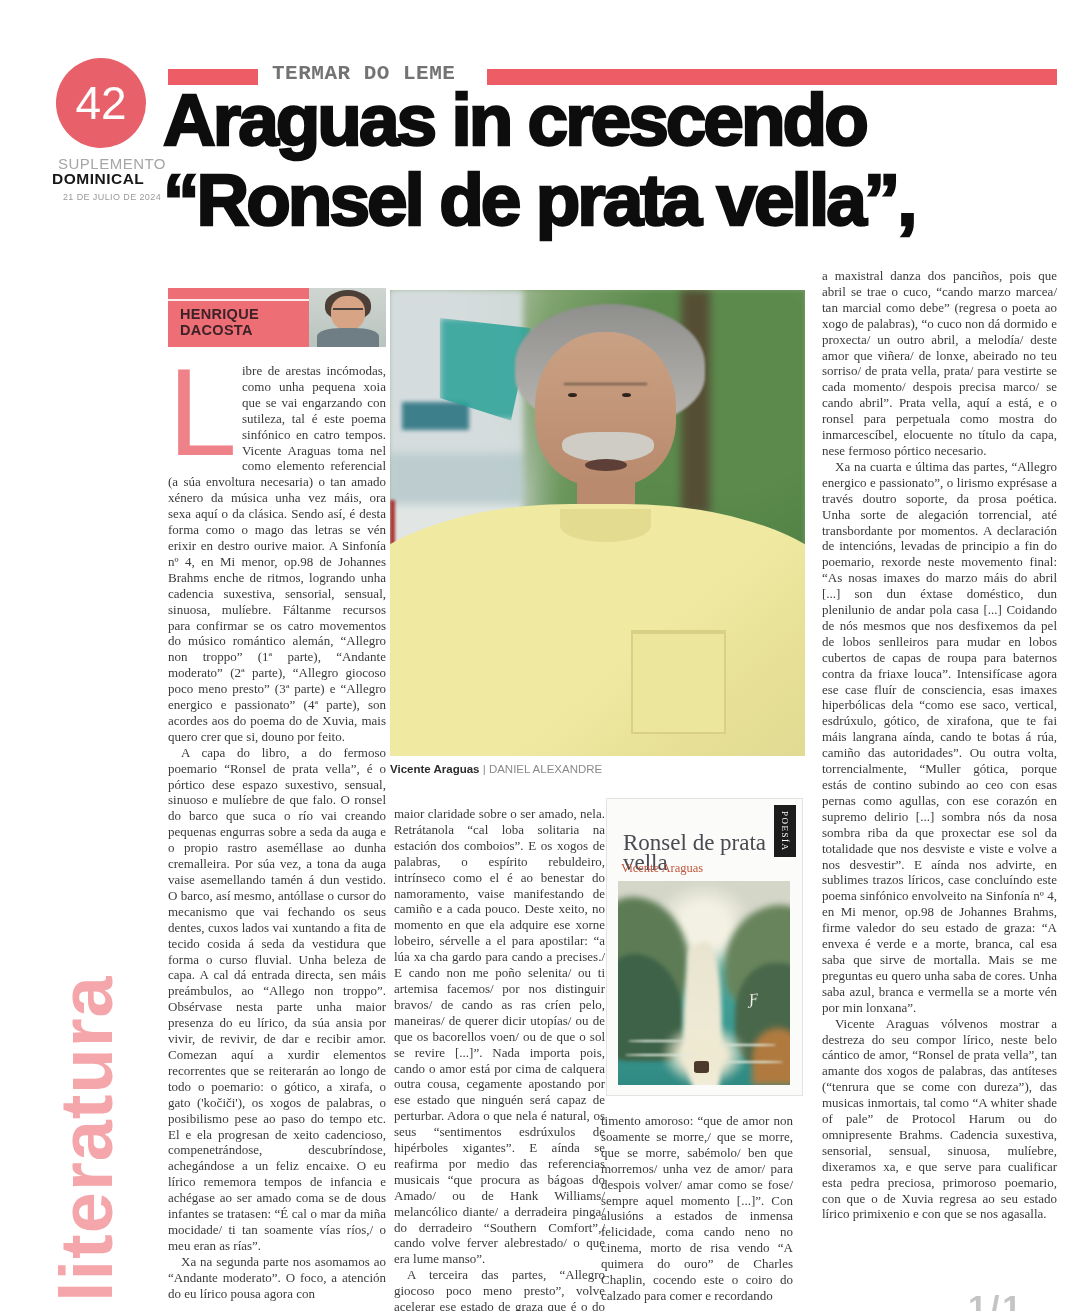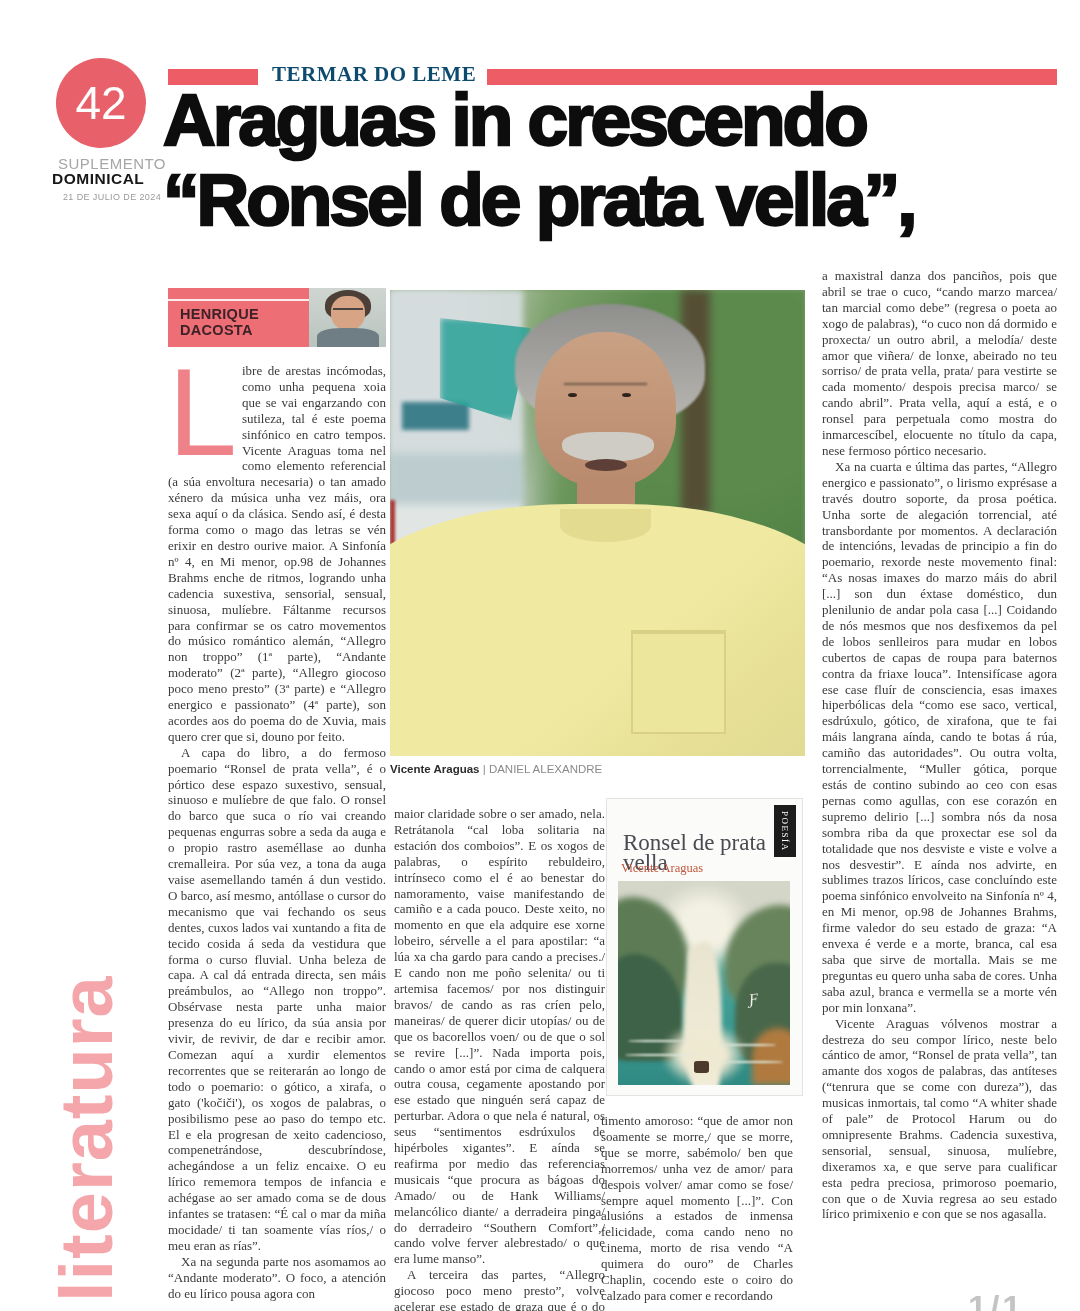--- a/index.html
+++ b/index.html
@@ -20,22 +20,22 @@
 
   
   #vertical-section{left:44px;top:1302px;width:400px;transform:rotate(-90deg);transform-origin:left top;
          font-family:"Liberation Sans",sans-serif;font-weight:bold;font-size:74px;color:#f4a6aa;
          letter-spacing:1px;}
 
   
   .kbar{top:69px;height:16px;background:#ee5d66;}
   #kbar-left{left:168px;width:90px;}
   #kbar-right{left:487px;width:570px;}
-  #kicker-label{left:272px;top:62px;font-family:Liberation Serif, serif;font-weight:bold;
-         font-size:21px;color:#0c4a6e;letter-spacing:.5px;}
+  #kicker-label{left:272px;top:62px;font-family:Liberation Mono, monospace;font-weight:bold;
+         font-size:21px;color:#737373;letter-spacing:.5px;}
   #headline{left:163px;top:80px;width:900px;font-family:"Liberation Sans",sans-serif;
          font-weight:bold;font-size:73px;line-height:80px;letter-spacing:-3px;color:#0d0d0d;
          -webkit-text-stroke:2.4px #0d0d0d;}
 
   
   #author-box{left:168px;top:288px;width:144px;height:59px;background:#ee6e76;}
   #author-box .strip{position:absolute;left:0;top:11px;width:100%;height:2px;background:#fdecec;}
   #author-name{position:absolute;left:12px;top:18px;font-family:"Liberation Sans",sans-serif;
          font-weight:bold;font-size:14.5px;line-height:16px;color:#3d2227;letter-spacing:.3px;}
   #author-photo{left:309px;top:288px;width:77px;height:59px;background:linear-gradient(#cfd6d2,#b9c4bf);overflow:hidden;}

